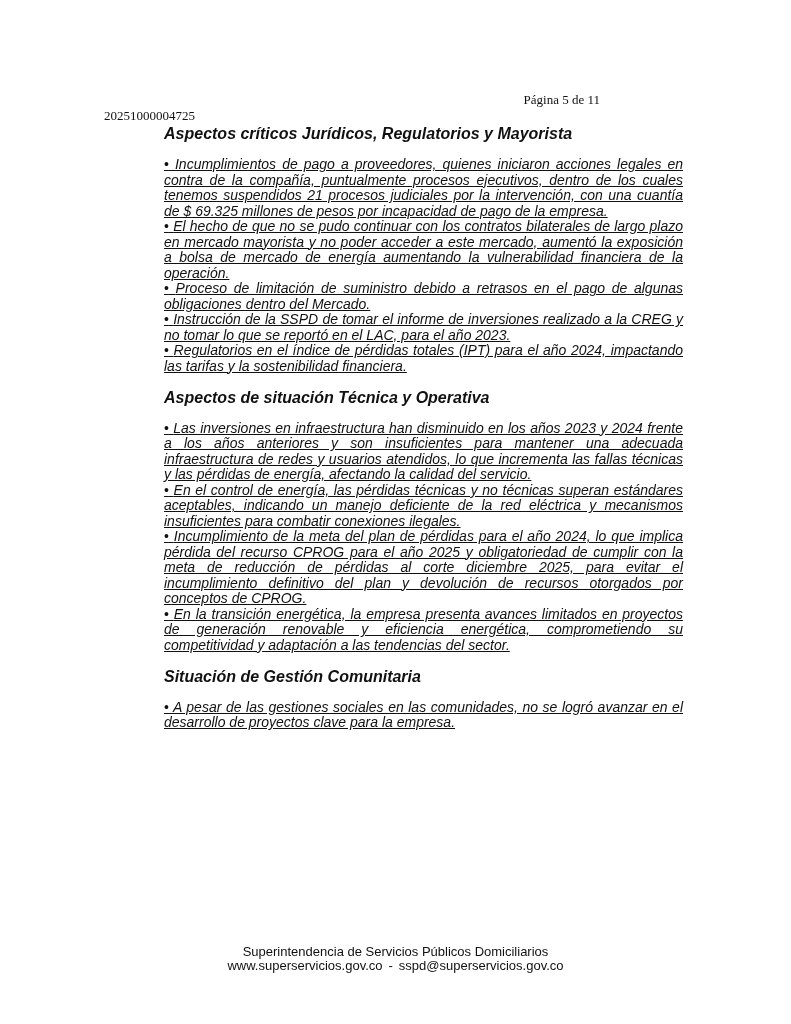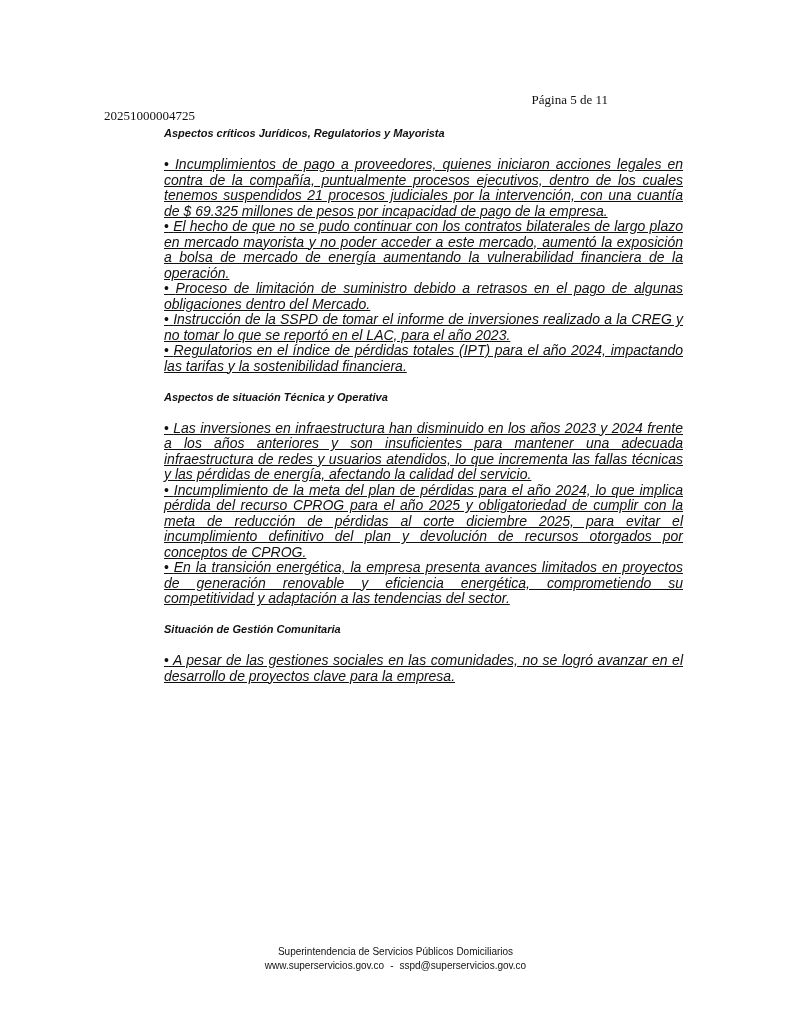--- a/index.html
+++ b/index.html
@@ -23,39 +23,39 @@
       font-size: 13px;
       color: #111;
     }
     .header-line .doc-number {
       position: absolute;
       left: 0;
       top: 16px;
     }
     .header-line .page-number {
       position: absolute;
-      right: 0;
+      right: 8px;
       top: 0;
     }
     .content {
       position: absolute;
       top: 126px;
       left: 164px;
       width: 519px;
       font-family: "Liberation Sans", "DejaVu Sans", sans-serif;
       font-size: 14px;
       line-height: 15.5px;
       font-style: italic;
       color: #111;
     }
     .section-title {
       font-weight: bold;
       font-style: italic;
       margin: 0 0 15.5px 0;
-      font-size: 11px;
+      font-size: 16px;
       line-height: 15.5px;
     }
     .bullet-list {
       margin: 0 0 15.5px 0;
       padding: 0;
       list-style: none;
       text-decoration: underline;
     }
     .bullet-item {
       text-align: justify;
@@ -65,21 +65,21 @@
     .bullet-item .bullet {
       font-style: normal;
     }
     .footer {
       position: absolute;
       top: 945px;
       left: 0;
       width: 791px;
       text-align: center;
       font-family: "Liberation Sans", "DejaVu Sans", sans-serif;
-      font-size: 10px;
+      font-size: 13px;
       line-height: 14px;
       color: #111;
     }
     .footer .sep {
       display: inline-block;
       margin: 0 6px;
     }
   </style>
 </head>
 <body>
@@ -99,20 +99,21 @@
       <li class="bullet-item"><span class="bullet">•</span> <span>Proceso de limitación de suministro debido a retrasos en el pago de algunas obligaciones dentro del Mercado.</span></li>
       <li class="bullet-item"><span class="bullet">•</span> <span>Instrucción de la SSPD de tomar el informe de inversiones realizado a la CREG y no tomar lo que se reportó en el LAC, para el año 2023.</span></li>
       <li class="bullet-item"><span class="bullet">•</span> <span>Regulatorios en el índice de pérdidas totales (IPT) para el año 2024, impactando las tarifas y la sostenibilidad financiera.</span></li>
     </ul>
   </div>
 
   <div class="section">
     <div class="section-title">Aspectos de situación Técnica y Operativa</div>
     <ul class="bullet-list">
       <li class="bullet-item"><span class="bullet">•</span> <span>Las inversiones en infraestructura han disminuido en los años 2023 y 2024 frente a los años anteriores y son insuficientes para mantener una adecuada infraestructura de redes y usuarios atendidos, lo que incrementa las fallas técnicas y las pérdidas de energía, afectando la calidad del servicio.</span></li>
+      <li class="bullet-item"><span class="bullet">•</span> <span>En el control de energía, las pérdidas técnicas y no técnicas superan estándares aceptables, indicando un manejo deficiente de la red eléctrica y mecanismos insuficientes para combatir conexiones ilegales.</span></li>
       <li class="bullet-item"><span class="bullet">•</span> <span>Incumplimiento de la meta del plan de pérdidas para el año 2024, lo que implica pérdida del recurso CPROG para el año 2025 y obligatoriedad de cumplir con la meta de reducción de pérdidas al corte diciembre 2025, para evitar el incumplimiento definitivo del plan y devolución de recursos otorgados por conceptos de CPROG.</span></li>
       <li class="bullet-item"><span class="bullet">•</span> <span>En la transición energética, la empresa presenta avances limitados en proyectos de generación renovable y eficiencia energética, comprometiendo su competitividad y adaptación a las tendencias del sector.</span></li>
     </ul>
   </div>
 
   <div class="section">
     <div class="section-title">Situación de Gestión Comunitaria</div>
     <ul class="bullet-list">
       <li class="bullet-item"><span class="bullet">•</span> <span>A pesar de las gestiones sociales en las comunidades, no se logró avanzar en el desarrollo de proyectos clave para la empresa.</span></li>
     </ul>

